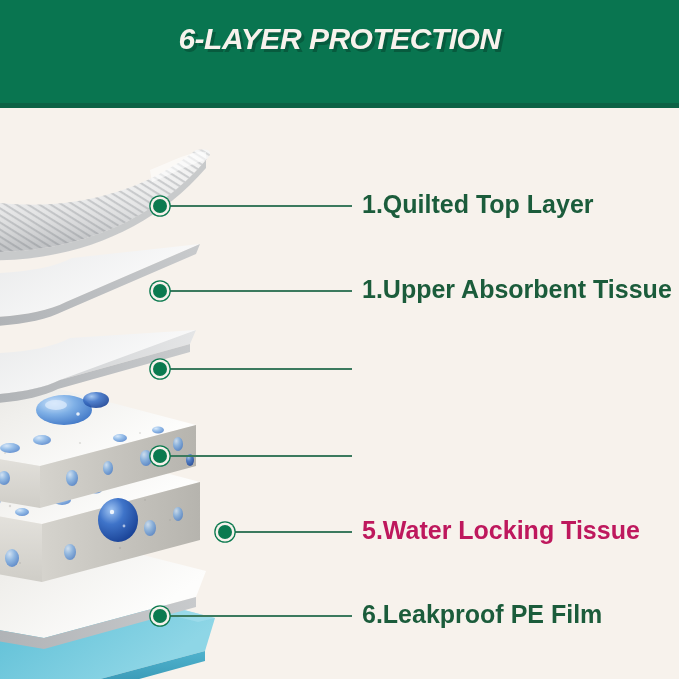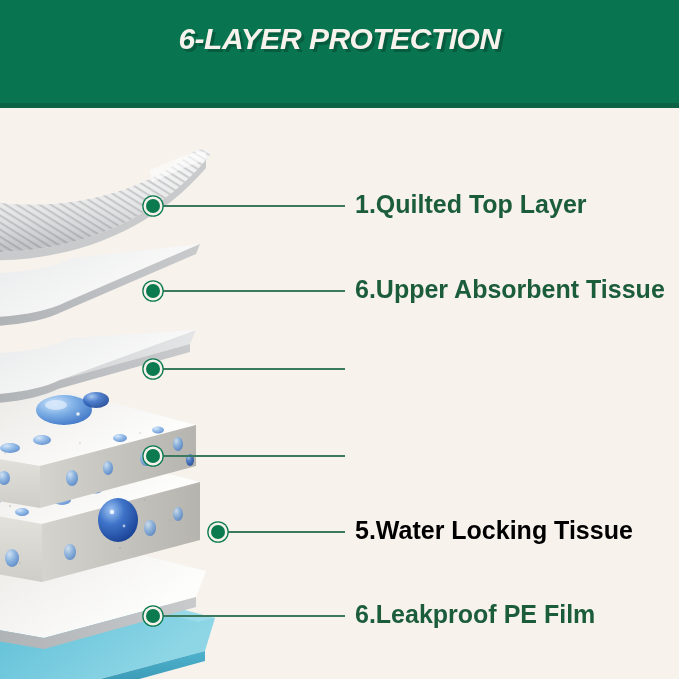--- a/index.html
+++ b/index.html
@@ -54,21 +54,21 @@
     left: 0; top: 108px;
     width: 360px;
     height: 571px;
   }
 
   svg { display: block; overflow: visible; }
 
   
   #callouts {
     position: absolute;
-    left: 0; top: 0;
+    left: 7px; top: 0;
     width: 669px; height: 679px;
   }
   .callout {
     position: absolute;
     height: 2px;
   }
   .callout-line {
     position: absolute;
     left: 0;
     top: 0;
@@ -307,37 +307,37 @@
     <div class="callout" id="c1" style="left: 153px; top: 205px; width: 192px;">
       <div class="callout-line" style="width: 192px; background: rgb(59, 122, 94);"></div>
       <div class="callout-dot" style="background: rgb(11, 122, 79); box-shadow: rgb(247, 242, 236) 0px 0px 0px 2.5px, rgb(11, 122, 79) 0px 0px 0px 3.8px;"></div>
     </div>
     <div class="callout-label" id="c1l" style="left: 355px; top: 192px; color: rgb(27, 92, 59);">1.Quilted Top Layer</div>
 
     <div class="callout" id="c2" style="left: 153px; top: 290px; width: 192px;">
       <div class="callout-line" style="width: 192px; background: rgb(59, 122, 94);"></div>
       <div class="callout-dot" style="background: rgb(11, 122, 79); box-shadow: rgb(247, 242, 236) 0px 0px 0px 2.5px, rgb(11, 122, 79) 0px 0px 0px 3.8px;"></div>
     </div>
-    <div class="callout-label" id="c2l" style="left: 355px; top: 277px; color: rgb(27, 92, 59);">6.Upper Absorbent Tissue</div>
+    <div class="callout-label" id="c2l" style="left: 355px; top: 277px; color: rgb(27, 92, 59);">1.Upper Absorbent Tissue</div>
 
     <div class="callout" id="c3" style="left: 153px; top: 368px; width: 192px;">
       <div class="callout-line" style="width: 192px; background: rgb(59, 122, 94);"></div>
       <div class="callout-dot" style="background: rgb(11, 122, 79); box-shadow: rgb(247, 242, 236) 0px 0px 0px 2.5px, rgb(11, 122, 79) 0px 0px 0px 3.8px;"></div>
     </div>
 
     <div class="callout" id="c4" style="left: 153px; top: 455px; width: 192px;">
       <div class="callout-line" style="width: 192px; background: rgb(59, 122, 94);"></div>
       <div class="callout-dot" style="background: rgb(11, 122, 79); box-shadow: rgb(247, 242, 236) 0px 0px 0px 2.5px, rgb(11, 122, 79) 0px 0px 0px 3.8px;"></div>
     </div>
 
     <div class="callout" id="c5" style="left: 218px; top: 531px; width: 127px;">
       <div class="callout-line" style="width: 127px; background: rgb(59, 122, 94);"></div>
       <div class="callout-dot" style="background: rgb(11, 122, 79); box-shadow: rgb(247, 242, 236) 0px 0px 0px 2.5px, rgb(11, 122, 79) 0px 0px 0px 3.8px;"></div>
     </div>
-    <div class="callout-label" id="c5l" style="left: 355px; top: 518px; color: #000000;">5.Water Locking Tissue</div>
+    <div class="callout-label" id="c5l" style="left: 355px; top: 518px; color: #be185d;">5.Water Locking Tissue</div>
 
     <div class="callout" id="c6" style="left: 153px; top: 615px; width: 192px;">
       <div class="callout-line" style="width: 192px; background: rgb(59, 122, 94);"></div>
       <div class="callout-dot" style="background: rgb(11, 122, 79); box-shadow: rgb(247, 242, 236) 0px 0px 0px 2.5px, rgb(11, 122, 79) 0px 0px 0px 3.8px;"></div>
     </div>
     <div class="callout-label" id="c6l" style="left: 355px; top: 602px; color: rgb(27, 92, 59);">6.Leakproof PE Film</div>
 
   </div>
 
 </div>

